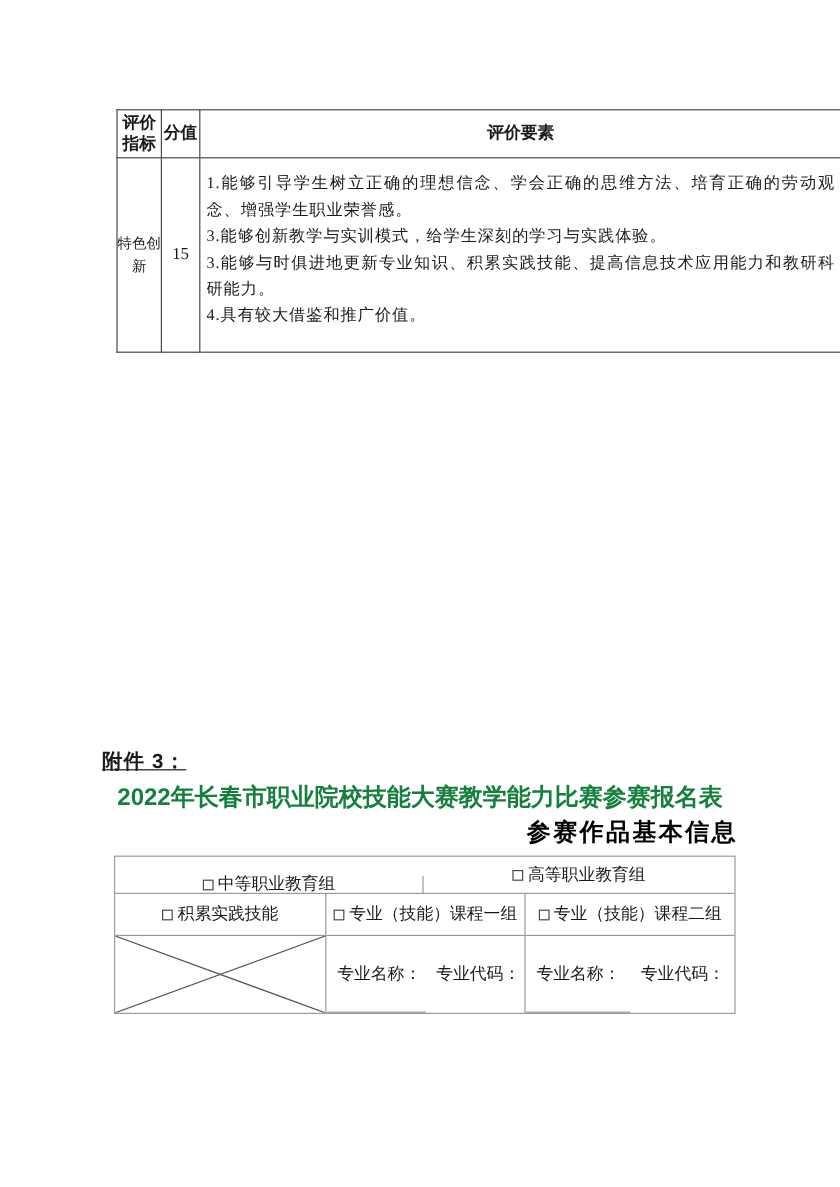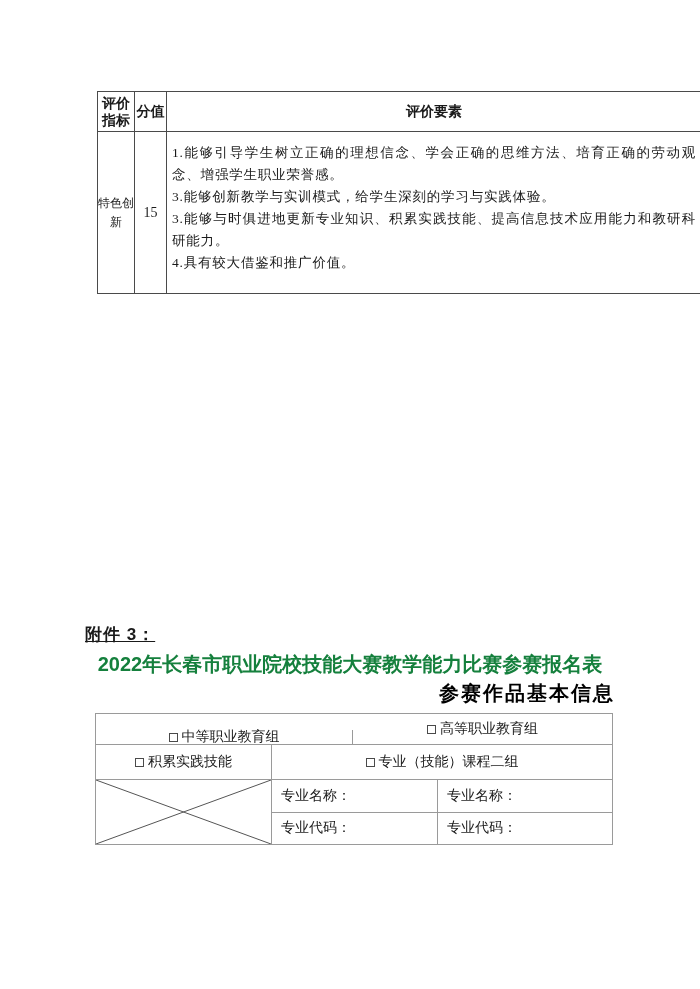--- a/index.html
+++ b/index.html
@@ -107,21 +107,21 @@
   .rt-cell {
     display: flex;
     align-items: center;
     justify-content: center;
   }
   .rt-divider-r { border-right: 1px solid #9a9a9a; }
   .w-half { width: 257px; margin-top: 16px; }
   .w-rest { flex: 1; }
   .w-col1 { width: 176px; }
   .w-col2 { width: 166px; }
-  .stack { display: flex; flex-direction: column; }
+  .stack { display: flex; }
   .field-cell {
     flex: 1;
     display: flex;
     align-items: center;
     padding-left: 9px;
   }
   .field-cell.top { border-bottom: 1px solid #9a9a9a; }
   .cross-cell { position: relative; }
   .cross-cell svg { position: absolute; left: 0; top: 0; width: 100%; height: 100%; }
   .cross-cell line { stroke: #555555; stroke-width: 1; }
@@ -181,20 +181,24 @@
         <span class="cb"></span>
         <span>高等职业教育组</span>
       </div>
     </div>
 
     <div class="rt-row rt-row2">
       <div class="rt-cell w-col1 rt-divider-r">
         <span class="cb"></span>
         <span>积累实践技能</span>
       </div>
+      <div class="rt-cell w-col2 rt-divider-r">
+        <span class="cb"></span>
+        <span>专业（技能）课程一组</span>
+      </div>
       <div class="rt-cell w-rest">
         <span class="cb"></span>
         <span>专业（技能）课程二组</span>
       </div>
     </div>
 
     <div class="rt-row rt-rows34">
       <div class="w-col1 rt-divider-r cross-cell">
         <svg viewBox="0 0 100 100" preserveAspectRatio="none">
           <line x1="0" y1="0" x2="100" y2="100" vector-effect="non-scaling-stroke"></line>

